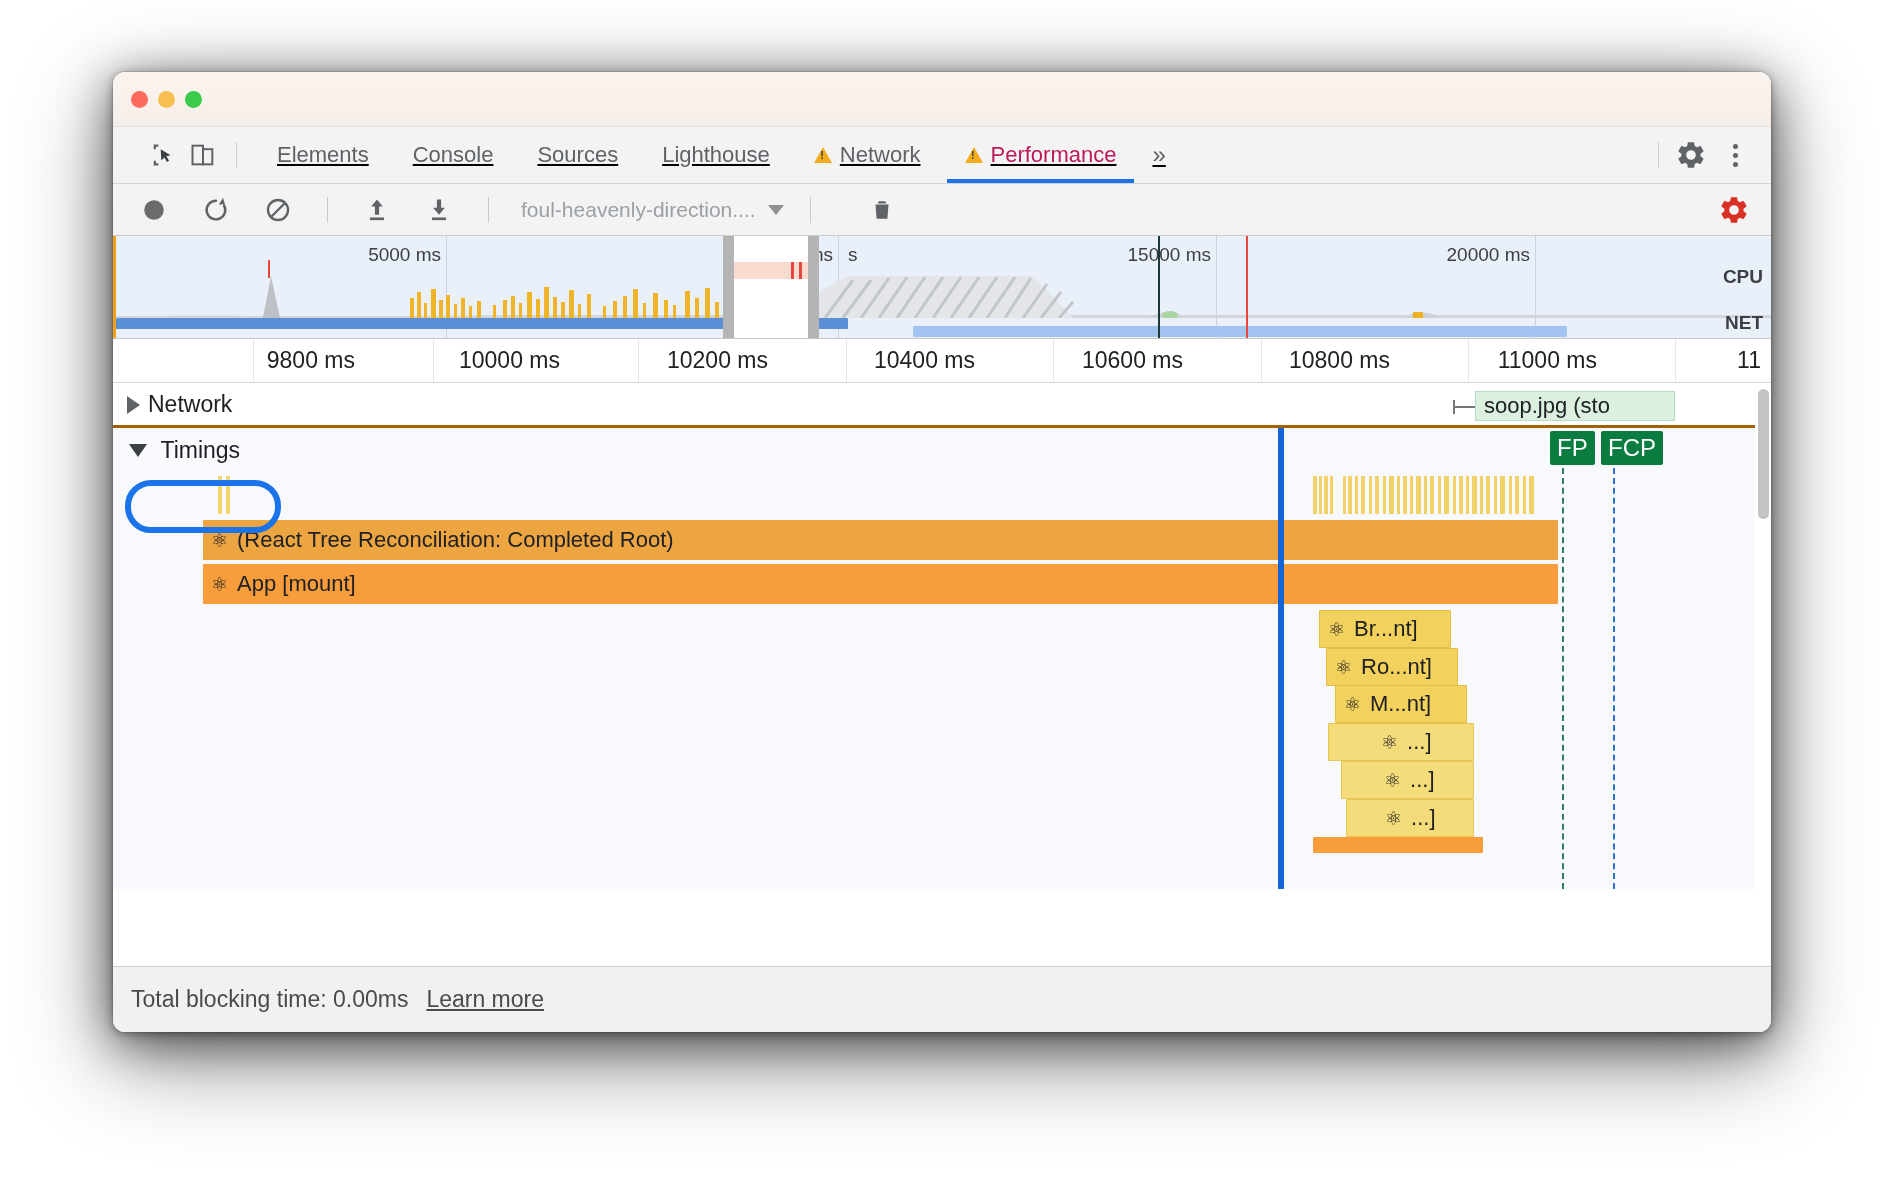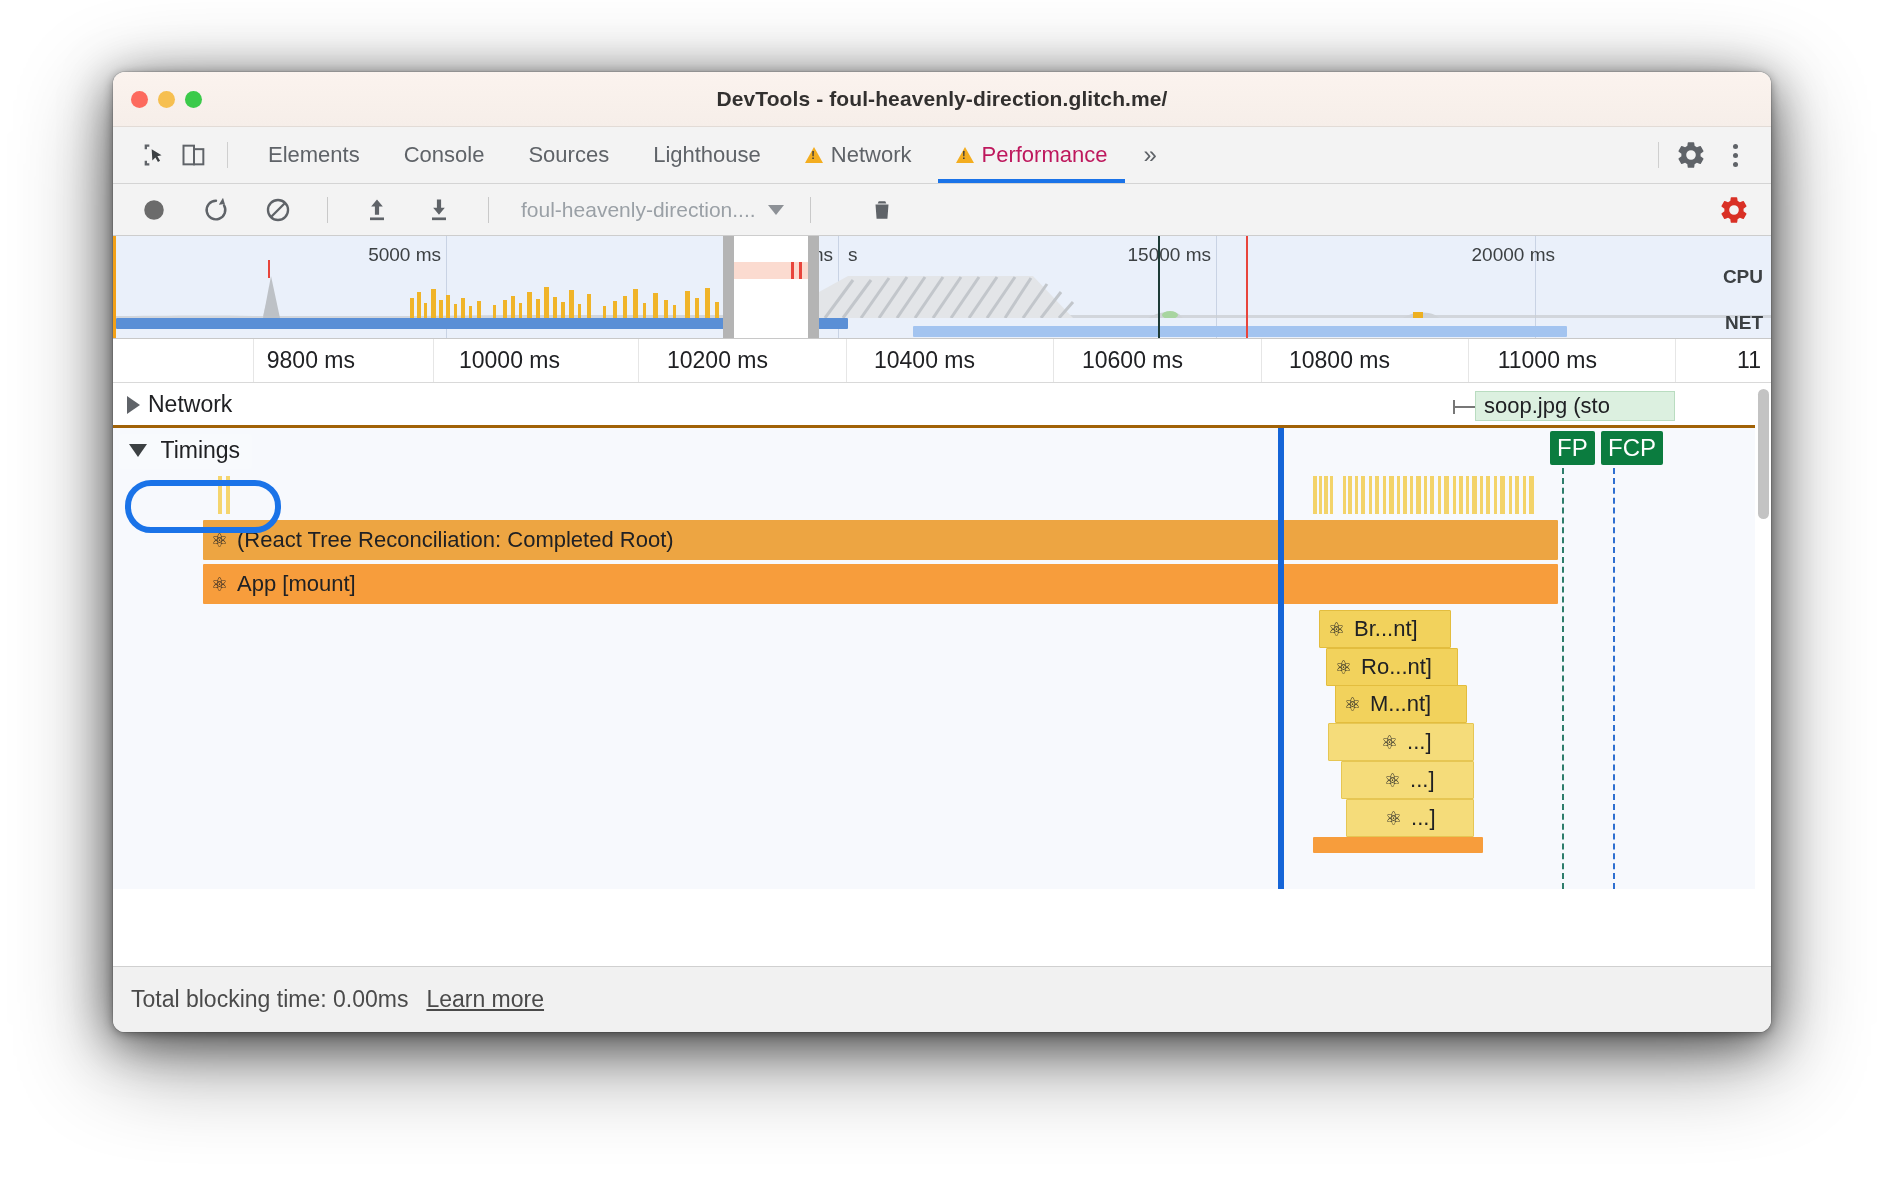--- a/index.html
+++ b/index.html
@@ -57,21 +57,22 @@
     letter-spacing: 0.1px;
     pointer-events: none;
   }
 
   
   .tabstrip {
     height: 57px;
     background: #f3f3f3;
     border-bottom: 1px solid #d4d4d4;
     display: flex; align-items: stretch;
-    padding-left: 14px;
+    padding-left: 23px;
+    text-decoration: underline;
   }
   .tool-icons {
     display: flex; align-items: center; gap: 6px;
     padding: 0 8px 0 10px;
   }
   .tool-ico {
     width: 34px; height: 34px;
     display: flex; align-items: center; justify-content: center;
     cursor: pointer;
   }
@@ -391,21 +392,20 @@
 
 <div id="root">
   <div class="window">
 
     <div class="titlebar">
       <div class="traffic">
         <div class="tl red"></div>
         <div class="tl yellow"></div>
         <div class="tl green"></div>
       </div>
-      <div class="title-text">DevTools - foul-heavenly-direction.glitch.me/</div>
     </div>
 
     <div class="tabstrip">
       <div class="tool-icons">
         <div class="tool-ico">
           <svg width="28" height="28" viewBox="0 0 24 24">
             <path d="M4 3h4v2H6v2H4V3zm0 14h2v2h2v2H4v-4z" fill="#5f6368"></path>
             <path d="M10 7l8.5 5.2-3.6.9 2.3 3.9-1.8 1-2.2-3.9-2.6 2.6z" fill="#3c4043"></path>
           </svg>
         </div>
@@ -517,21 +517,21 @@
       <div class="ov-left-edge"></div>
 
       <div class="ov-grid" style="left:333px;"></div>
       <div class="ov-grid" style="left:725px;"></div>
       <div class="ov-grid" style="left:1103px;"></div>
       <div class="ov-grid" style="left:1422px;"></div>
 
       <div class="ov-ruler-label" style="left:333px;">5000 ms</div>
       <div class="ov-ruler-label" style="left:725px;">10000 ms</div>
       <div class="ov-ruler-label" style="left:1103px;">15000 ms</div>
-      <div class="ov-ruler-label" style="left:1422px;margin-left:25px;">20000 ms</div>
+      <div class="ov-ruler-label" style="left:1422px;">20000 ms</div>
 
       <svg class="ov-cpu-canvas" viewBox="0 0 1658 48" preserveAspectRatio="none">
 
         <path d="M0,48 L0,46 C40,46 90,45 140,46 L150,46 L158,14 L166,46 L300,46 L400,45 L1658,45 L1658,48 Z" fill="#c9cdd2" opacity="0.75"></path>
 
         <path d="M150,48 L158,6 L167,48 Z" fill="#bdc1c6"></path>
 
         <g fill="#f0b429">
           <rect x="297" y="28" width="4" height="20"></rect>
             <rect x="304" y="22" width="4" height="26"></rect>

